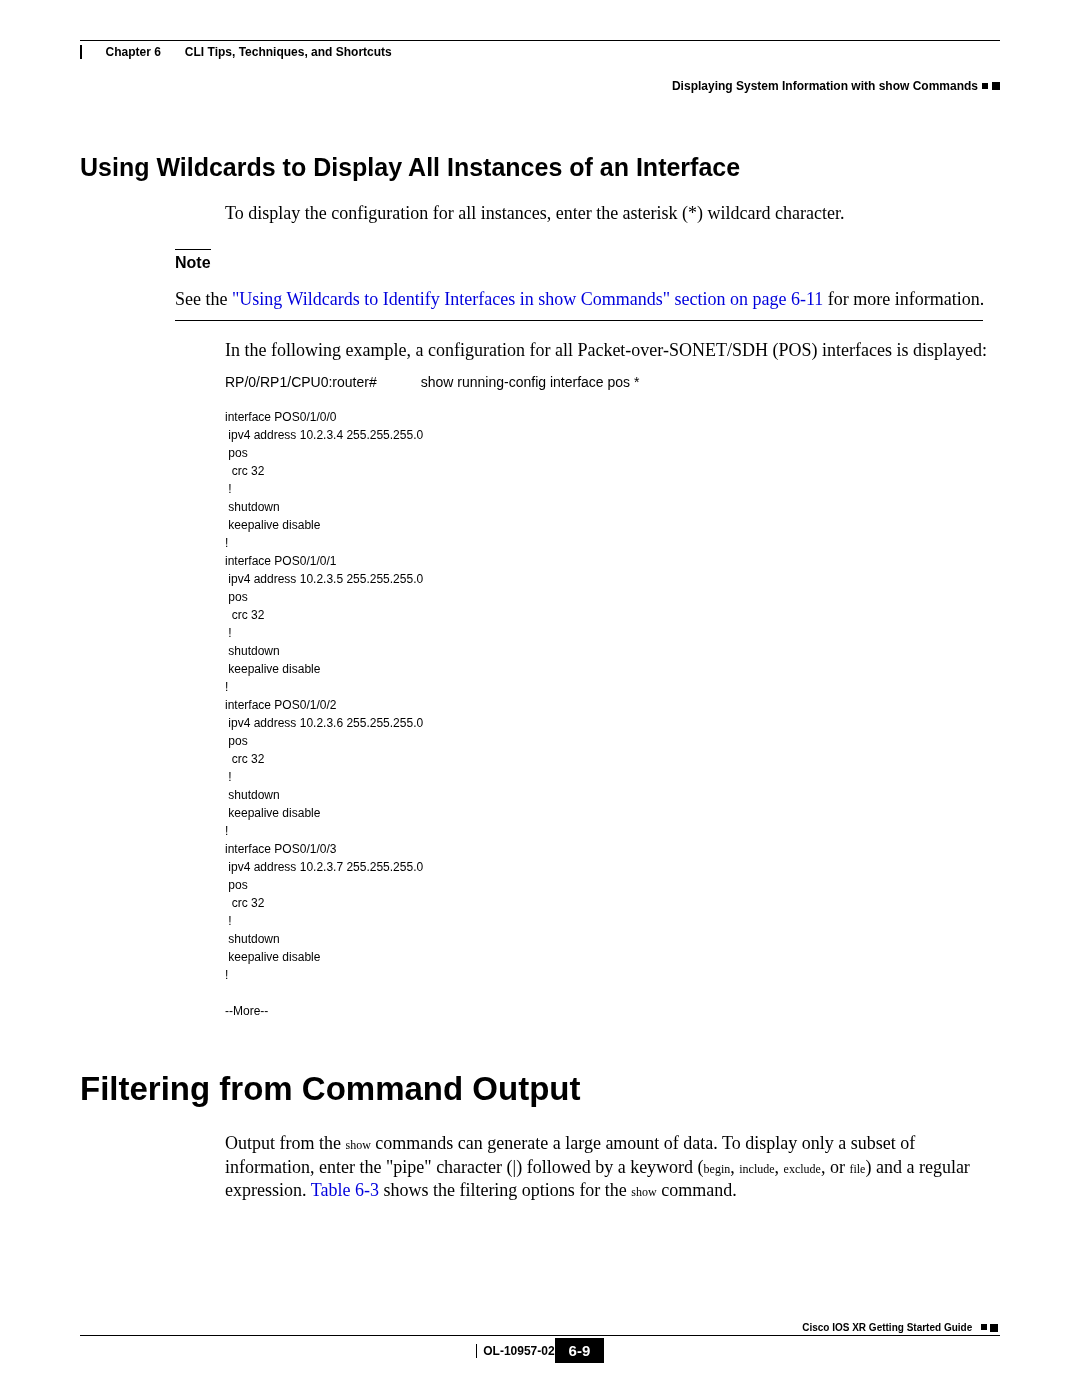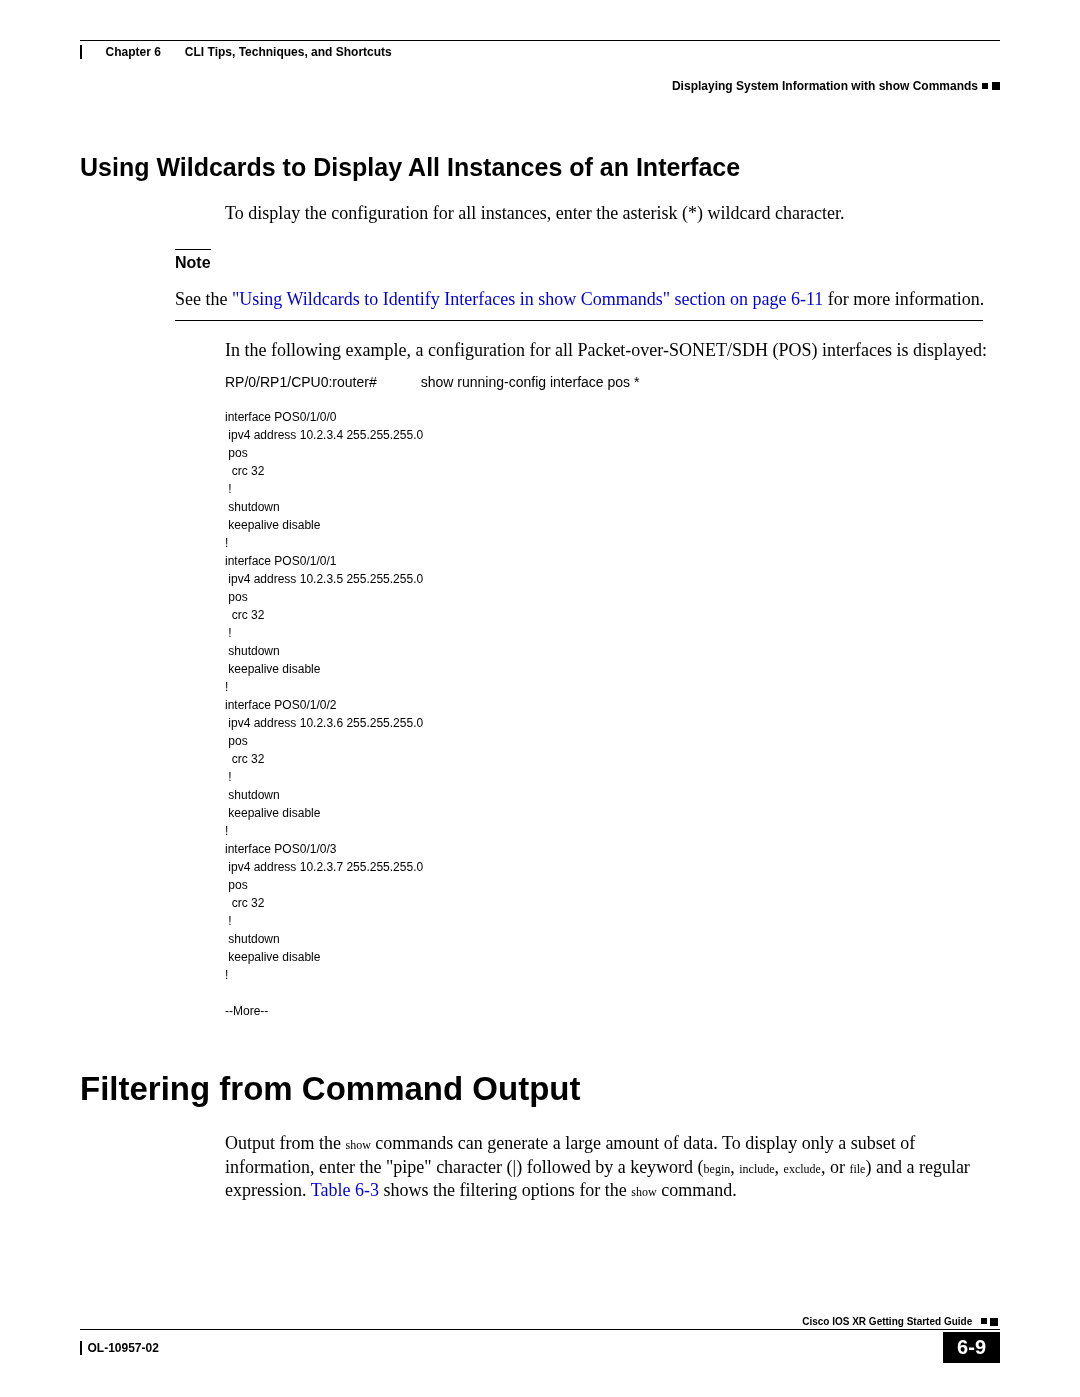--- a/index.html
+++ b/index.html
@@ -149,38 +149,38 @@
       display: inline-flex;
       gap: 3px;
       margin-left: 6px;
       vertical-align: middle;
     }
     .footer-rule {
       border-top: 1px solid #000;
     }
     .footer-bottom {
       display: flex;
-      justify-content: space-between;
+      justify-content: center;
       align-items: center;
       margin-top: 2px;
     }
     .footer-left {
       display: flex;
       align-items: center;
       gap: 6px;
       font-family: Arial, Helvetica, sans-serif;
       font-size: 12px;
       font-weight: bold;
     }
     .page-num-box {
       background: #000;
       color: #fff;
       font-family: Arial, Helvetica, sans-serif;
       font-weight: bold;
-      font-size: 20px;
+      font-size: 15px;
       padding: 4px 14px;
     }
     .vert-bar {
       width: 1.5px;
       height: 14px;
       background: #000;
       display: inline-block;
     }
   </style>
 </head>

